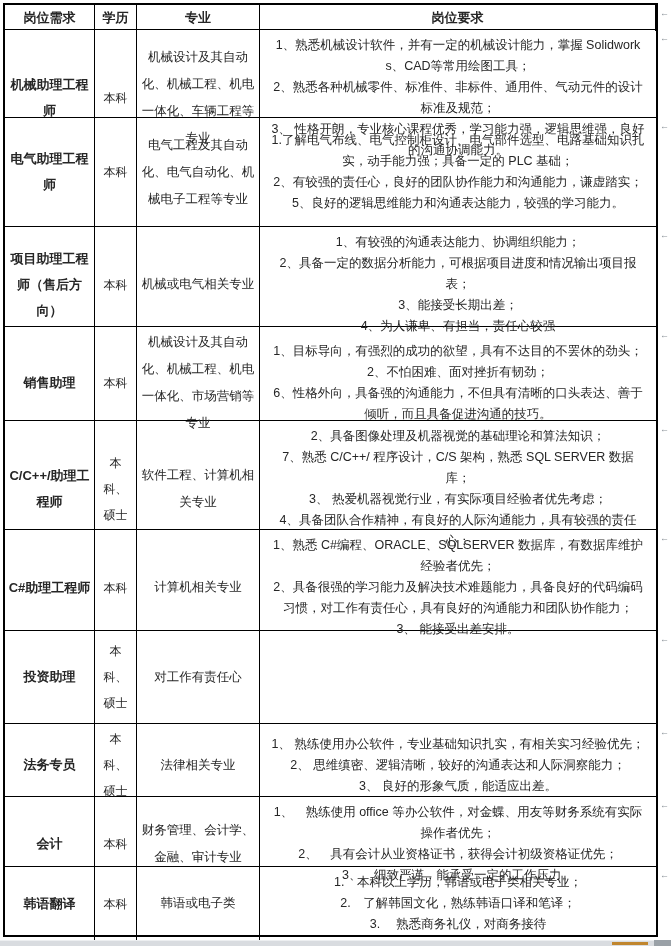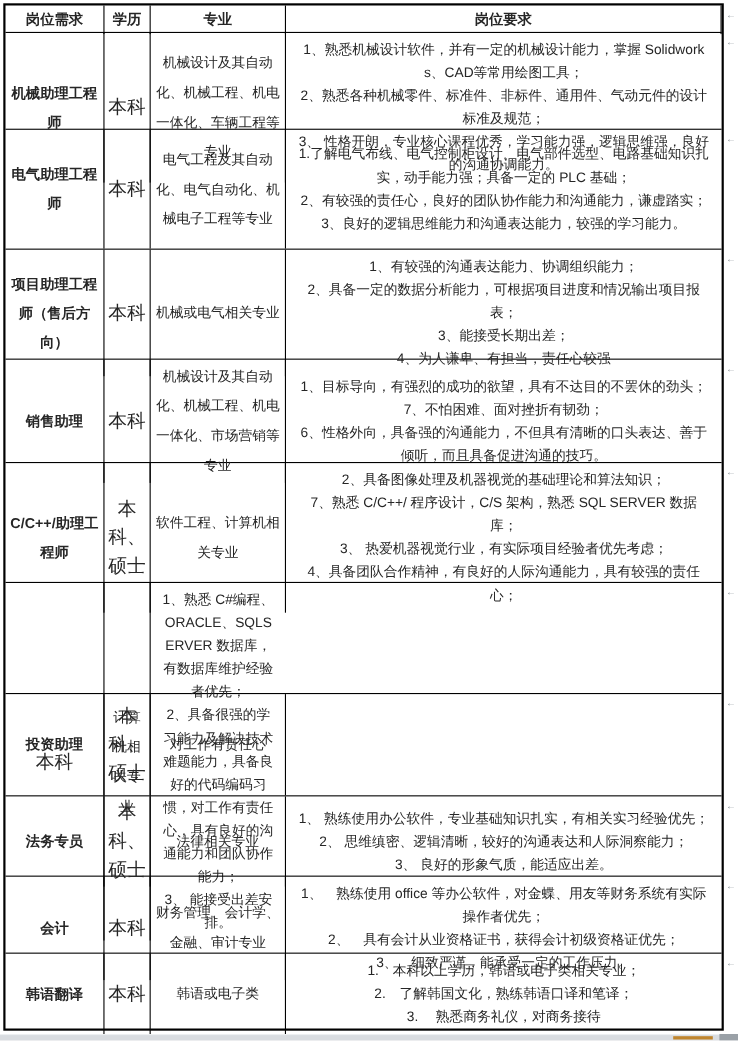--- a/index.html
+++ b/index.html
@@ -21,21 +21,21 @@
     border-right:1px solid #000;box-sizing:border-box;
     display:flex;flex-direction:column;justify-content:center;align-items:center;
     text-align:center;padding:2px 3px;min-width:0;
   }
   .cell.req{
     border-right:none;align-items:stretch;text-align:center;
     padding:5px 10px 5px 10px;justify-content:center;
   }
   .hdr .cell{font-weight:bold;font-size:13px;padding:4px 0;}
   .pos{font-weight:bold;font-size:13px;line-height:26px;}
-  .edu{font-size:17px;line-height:26px;}
+  .edu{font-size:12px;line-height:26px;}
   .maj{font-size:12.5px;line-height:27px;}
   .req p{margin:0;font-size:12.5px;line-height:21px;word-break:break-all;}
   .row-mark{
     position:absolute;right:-13px;top:4px;
     font-size:9px;line-height:9px;color:#8d949b;font-weight:normal;
   }
   
   .statusbar{
     position:absolute;left:0;top:940px;width:671px;height:6px;
     background:#d9dce0;border-top:1px solid #edeff1;box-sizing:content-box;
@@ -72,21 +72,21 @@
     <span class="row-mark">←</span>
   </div>
 
   <div class="t-row" style="height:109px">
     <div class="cell pos">电气助理工程师</div>
     <div class="cell edu">本科</div>
     <div class="cell maj">电气工程及其自动化、电气自动化、机械电子工程等专业</div>
     <div class="cell req">
       <p>1.了解电气布线、电气控制柜设计、电气部件选型、电路基础知识扎实，动手能力强；具备一定的 PLC 基础；</p>
       <p>2、有较强的责任心，良好的团队协作能力和沟通能力，谦虚踏实；</p>
-      <p>3、良好的逻辑思维能力和沟通表达能力，较强的学习能力。</p>
+      <p>5、良好的逻辑思维能力和沟通表达能力，较强的学习能力。</p>
     </div>
     <span class="row-mark">←</span>
   </div>
 
   <div class="t-row" style="height:100px">
     <div class="cell pos">项目助理工程师（售后方向）</div>
     <div class="cell edu">本科</div>
     <div class="cell maj">机械或电气相关专业</div>
     <div class="cell req">
       <p>1、有较强的沟通表达能力、协调组织能力；</p>
@@ -96,40 +96,41 @@
     </div>
     <span class="row-mark">←</span>
   </div>
 
   <div class="t-row" style="height:94px">
     <div class="cell pos">销售助理</div>
     <div class="cell edu">本科</div>
     <div class="cell maj">机械设计及其自动化、机械工程、机电一体化、市场营销等专业</div>
     <div class="cell req">
       <p>1、目标导向，有强烈的成功的欲望，具有不达目的不罢休的劲头；</p>
-      <p>7、不怕困难、面对挫折有韧劲；</p>
+      <p>2、不怕困难、面对挫折有韧劲；</p>
       <p>6、性格外向，具备强的沟通能力，不但具有清晰的口头表达、善于倾听，而且具备促进沟通的技巧。</p>
     </div>
     <span class="row-mark">←</span>
   </div>
 
   <div class="t-row" style="height:109px">
     <div class="cell pos">C/C++/助理工程师</div>
     <div class="cell edu">本科、硕士</div>
     <div class="cell maj">软件工程、计算机相关专业</div>
     <div class="cell req">
       <p>2、具备图像处理及机器视觉的基础理论和算法知识；</p>
       <p>7、熟悉 C/C++/ 程序设计，C/S 架构，熟悉 SQL SERVER 数据库；</p>
       <p>3、 热爱机器视觉行业，有实际项目经验者优先考虑；</p>
       <p>4、具备团队合作精神，有良好的人际沟通能力，具有较强的责任心；</p>
     </div>
     <span class="row-mark">←</span>
   </div>
 
   <div class="t-row" style="height:101px">
+    <div class="cell pos">C#助理工程师</div>
     <div class="cell edu">本科</div>
     <div class="cell maj">计算机相关专业</div>
     <div class="cell req">
       <p>1、熟悉 C#编程、ORACLE、SQLSERVER 数据库，有数据库维护经验者优先；</p>
       <p>2、具备很强的学习能力及解决技术难题能力，具备良好的代码编码习惯，对工作有责任心，具有良好的沟通能力和团队协作能力；</p>
       <p>3、 能接受出差安排。</p>
     </div>
     <span class="row-mark">←</span>
   </div>
 

